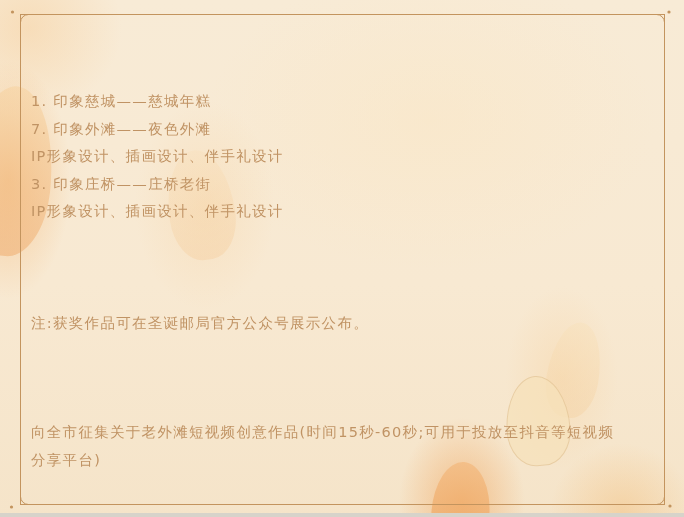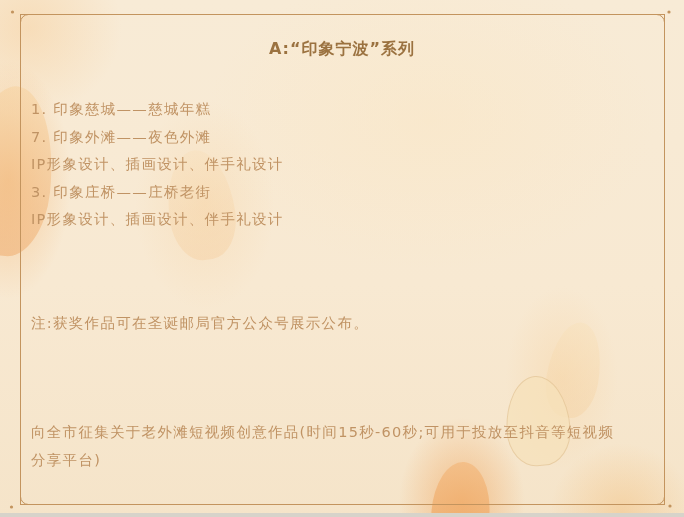--- a/index.html
+++ b/index.html
@@ -28,21 +28,21 @@
   .lantern-side{left:548px;top:322px;width:52px;height:96px;transform:rotate(10deg);
     background:linear-gradient(180deg,#f8e0b8,#f4cf9e);opacity:.40;}
   .frame{position:absolute;left:0;top:0;pointer-events:none;}
   .heading{position:absolute;left:0;right:0;text-align:center;
     font-size:16px;font-weight:bold;color:#9b7240;letter-spacing:1px;white-space:nowrap;}
   .heading-a{top:39px;}
   .heading-b{top:261px;}
   .heading-c{top:389px;}
   .textblock{position:absolute;left:31px;font-size:14.5px;color:#c09364;
     letter-spacing:1.3px;line-height:27.6px;white-space:nowrap;}
-  .textblock-a{top:96px;}
+  .textblock-a{top:88px;}
   .textblock-b{top:310px;}
   .textblock-c{top:419px;}
   .bottom-strip{position:absolute;left:0;right:0;bottom:0;height:4px;background:#d7d3ca;}
 </style>
 </head>
 <body>
 
 <div class="stage">
 
   <div class="lantern lantern-left"></div>
@@ -56,21 +56,20 @@
     <path d="M 20.5 22.5 A 8 8 0 0 1 28.5 14.5" fill="none" stroke="#c3945e" stroke-width="1"></path>
     <path d="M 656.5 14.5 A 8 8 0 0 1 664.5 22.5" fill="none" stroke="#c3945e" stroke-width="1"></path>
     <path d="M 664.5 496.5 A 8 8 0 0 1 656.5 504.5" fill="none" stroke="#c3945e" stroke-width="1"></path>
     <path d="M 28.5 504.5 A 8 8 0 0 1 20.5 496.5" fill="none" stroke="#c3945e" stroke-width="1"></path>
     <circle cx="12.5" cy="12" r="1.6" fill="#c3945e"></circle>
     <circle cx="669" cy="12" r="1.6" fill="#c3945e"></circle>
     <circle cx="11.5" cy="507" r="1.6" fill="#c3945e"></circle>
     <circle cx="670" cy="506" r="1.6" fill="#c3945e"></circle>
   </svg>
 
-  <div class="heading heading-a">A:“印象宁波”系列</div>
   <div class="textblock textblock-a">
     <div>1. 印象慈城——慈城年糕</div>
     <div>7. 印象外滩——夜色外滩</div>
     <div>IP形象设计、插画设计、伴手礼设计</div>
     <div>3. 印象庄桥——庄桥老街</div>
     <div>IP形象设计、插画设计、伴手礼设计</div>
   </div>
 
   <div class="textblock textblock-b">
     <div>注:获奖作品可在圣诞邮局官方公众号展示公布。</div>

